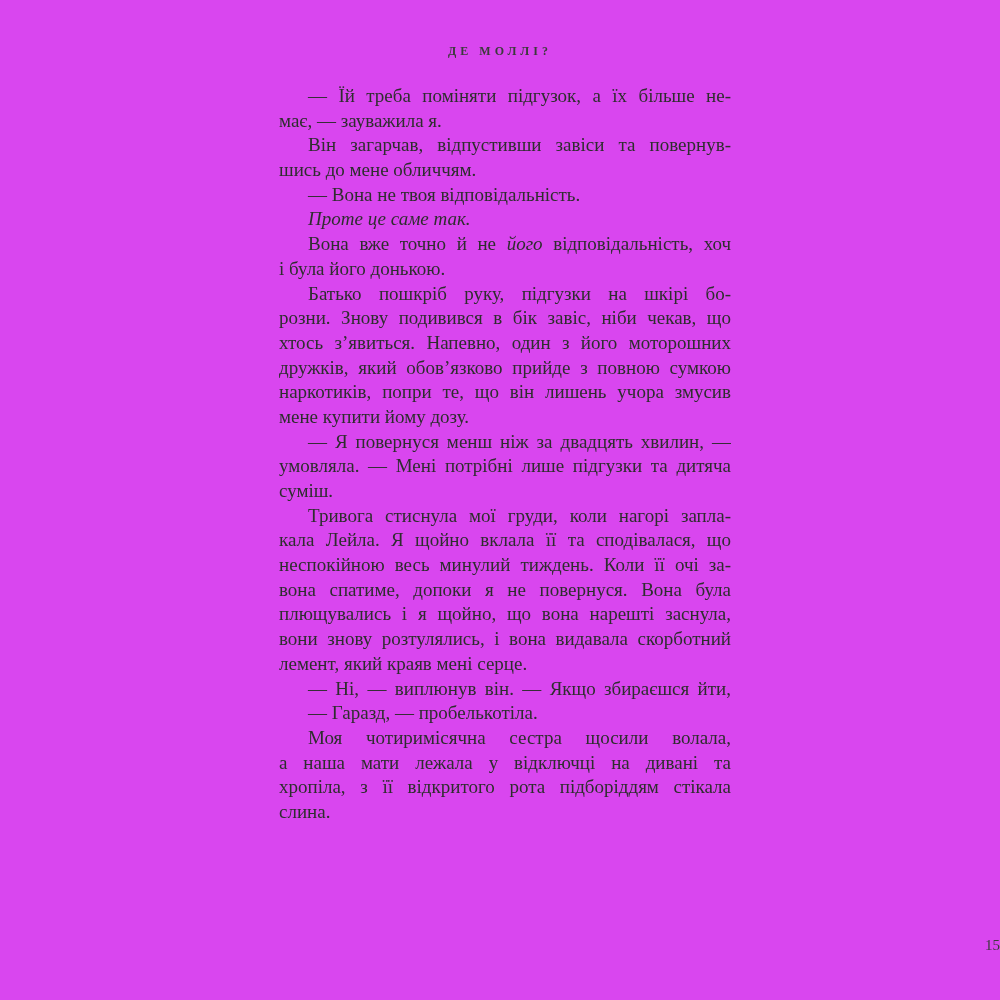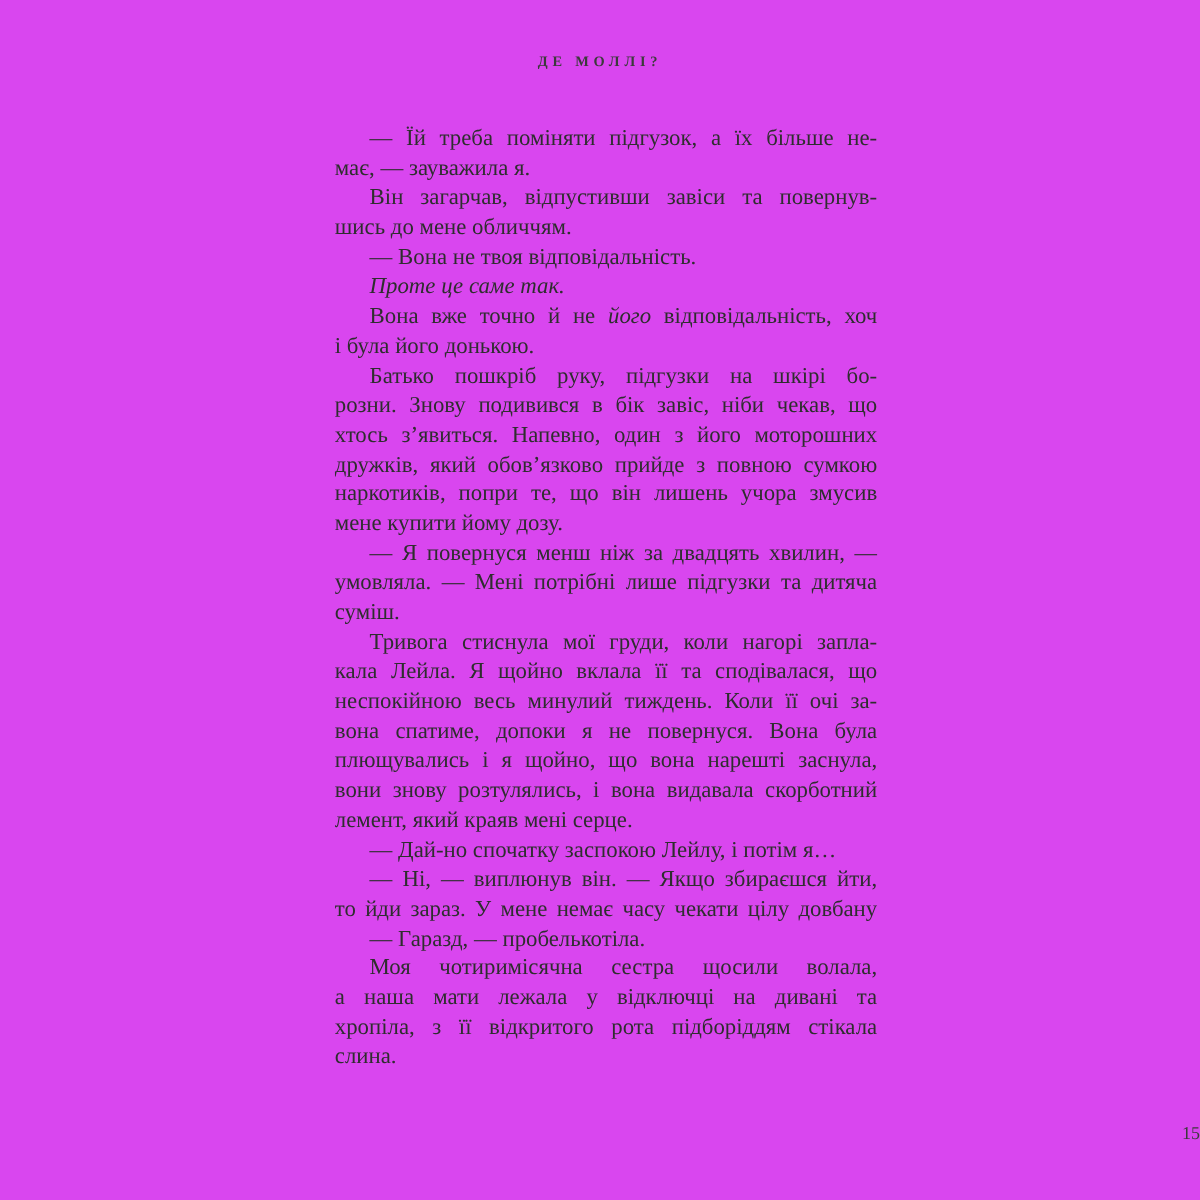--- a/index.html
+++ b/index.html
@@ -24,21 +24,21 @@
     text-align: center;
     font-size: 12px;
     font-weight: 700;
     letter-spacing: 4px;
     color: #3b3b3b;
     text-transform: uppercase;
   }
   .text-block {
     position: absolute;
     left: 279px;
-    top: 104px;
+    top: 84px;
     width: 452px;
   }
   .line {
     font-size: 19px;
     line-height: 24.7px;
     height: 24.7px;
     text-align: justify;
     text-align-last: justify;
     overflow: hidden;
     white-space: nowrap;
@@ -87,23 +87,21 @@
       <div class="line indent"><span>— Я повернуся менш ніж за двадцять хвилин, —</span></div>
       <div class="line"><span>умовляла. — Мені потрібні лише підгузки та дитяча</span></div>
       <div class="line end"><span>суміш.</span></div>
       <div class="line indent"><span>Тривога стиснула мої груди, коли нагорі запла-</span></div>
       <div class="line"><span>кала Лейла. Я щойно вклала її та сподівалася, що</span></div>
       <div class="line"><span>неспокійною весь минулий тиждень. Коли її очі за-</span></div>
       <div class="line"><span>вона спатиме, допоки я не повернуся. Вона була</span></div>
       <div class="line"><span>плющувались і я щойно, що вона нарешті заснула,</span></div>
       <div class="line"><span>вони знову розтулялись, і вона видавала скорботний</span></div>
       <div class="line end"><span>лемент, який краяв мені серце.</span></div>
-      <div class="line indent end"><span>— Дай-но спочатку заспокою Лейлу, і потім я…</span></div>
       <div class="line indent"><span>— Ні, — виплюнув він. — Якщо збираєшся йти,</span></div>
-      <div class="line"><span>то йди зараз. У мене немає часу чекати цілу довбану</span></div>
       <div class="line indent end"><span>— Гаразд, — пробелькотіла.</span></div>
       <div class="line indent"><span>Моя чотиримісячна сестра щосили волала,</span></div>
       <div class="line"><span>а наша мати лежала у відключці на дивані та</span></div>
       <div class="line"><span>хропіла, з її відкритого рота підборіддям стікала</span></div>
       <div class="line end"><span>слина.</span></div>
     </div>
 
   <div class="page-number">15</div>
 </div>
 

